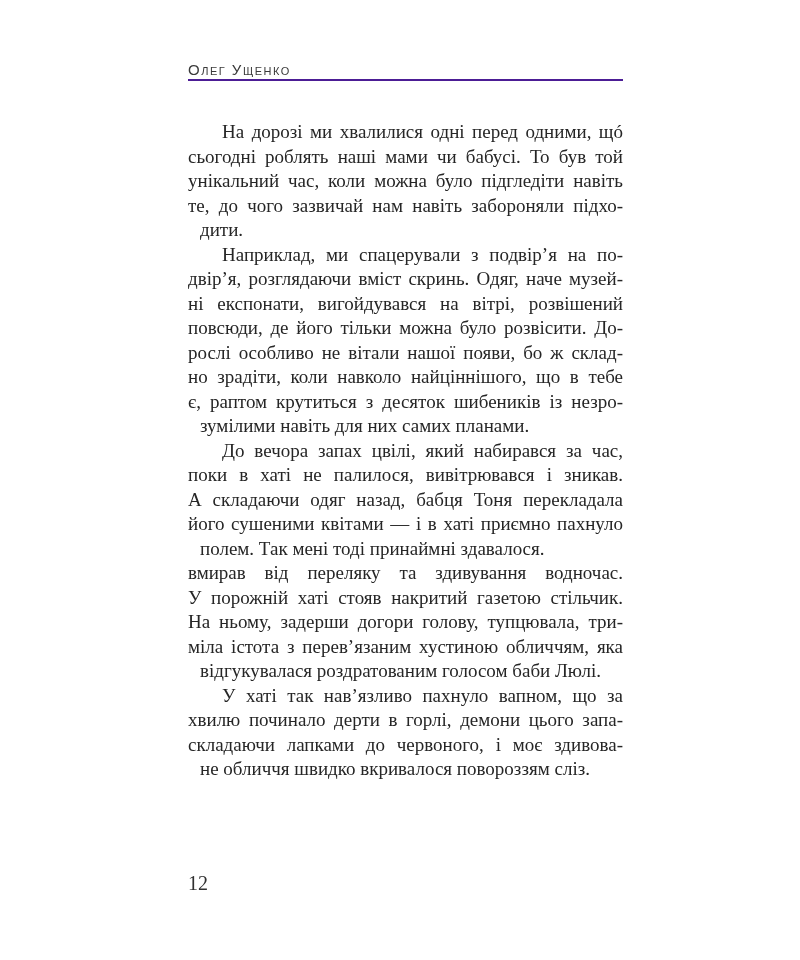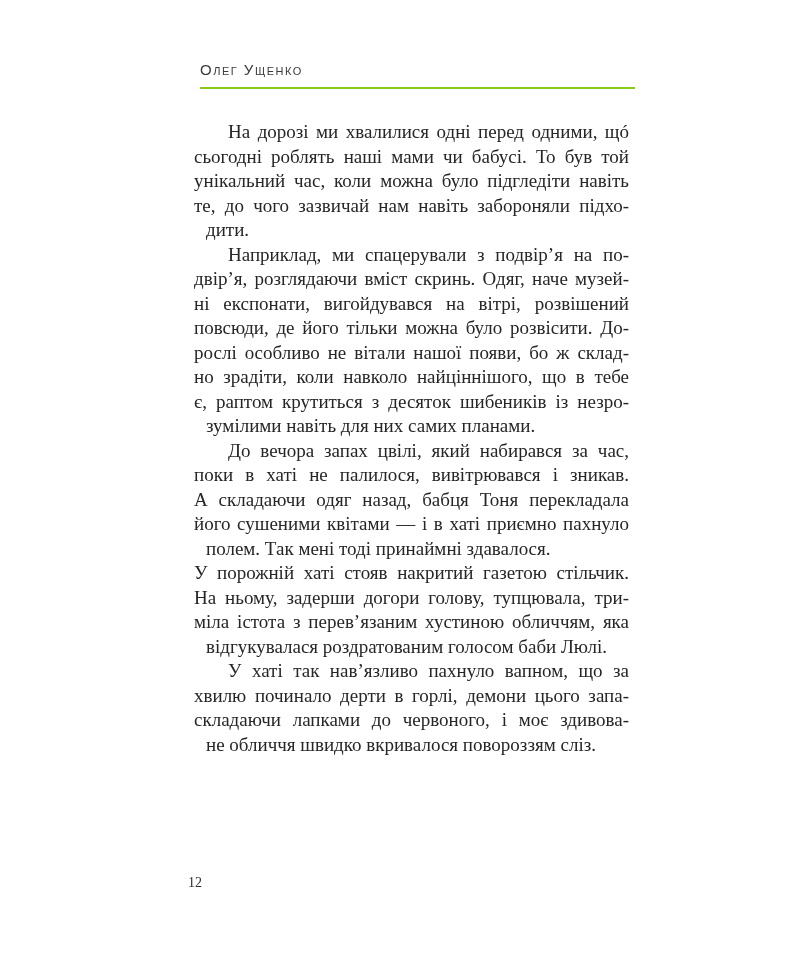--- a/index.html
+++ b/index.html
@@ -10,35 +10,35 @@
     .page {
       position: relative;
       width: 800px;
       height: 960px;
       background: #ffffff;
       overflow: hidden;
       font-family: "Liberation Serif", "DejaVu Serif", serif;
     }
     .running-header {
       position: absolute;
-      left: 200px;
+      left: 188px;
       top: 60px;
       width: 435px;
       font-family: "Liberation Sans", "DejaVu Sans", sans-serif;
       font-variant: small-caps;
       font-size: 15px;
       line-height: 19px;
       letter-spacing: 1.5px;
       color: #3a3a3a;
-      border-bottom: 2px solid #84cc16;
-      padding-bottom: 8px;
+      border-bottom: 2px solid #4c1d95;
+      padding-bottom: 0;
     }
     .text-block {
       position: absolute;
-      left: 194px;
+      left: 188px;
       top: 120px;
       width: 435px;
       font-size: 19px;
       line-height: 24.5px;
       color: #262626;
     }
     .line {
       text-align: justify;
       text-align-last: justify;
     }
@@ -46,21 +46,21 @@
       text-indent: 34px;
     }
     .line.p-last {
       text-align-last: left;
       margin-left: 12px;
     }
     .page-number {
       position: absolute;
       left: 188px;
       top: 872px;
-      font-size: 14px;
+      font-size: 20px;
       line-height: 22px;
       color: #303030;
     }
   </style>
 </head>
 <body>
 
 <div class="page">
 
   <div class="running-header">
@@ -90,20 +90,21 @@
 
     <div class="paragraph">
       <div class="line p-first">До вечора запах цвілі, який набирався за час,</div>
       <div class="line">поки в хаті не палилося, вивітрювався і зникав.</div>
       <div class="line">А складаючи одяг назад, бабця Тоня перекладала</div>
       <div class="line">його сушеними квітами — і в хаті приємно пахнуло</div>
       <div class="line p-last">полем. Так мені тоді принаймні здавалося.</div>
     </div>
 
     <div class="paragraph">
+      <div class="line">вмирав від переляку та здивування водночас.</div>
       <div class="line">У порожній хаті стояв накритий газетою стільчик.</div>
       <div class="line">На ньому, задерши догори голову, тупцювала, три-</div>
       <div class="line">міла істота з перев’язаним хустиною обличчям, яка</div>
       <div class="line p-last">відгукувалася роздратованим голосом баби Люлі.</div>
     </div>
 
     <div class="paragraph">
       <div class="line p-first">У хаті так нав’язливо пахнуло вапном, що за</div>
       <div class="line">хвилю починало дерти в горлі, демони цього запа-</div>
       <div class="line">складаючи лапками до червоного, і моє здивова-</div>

